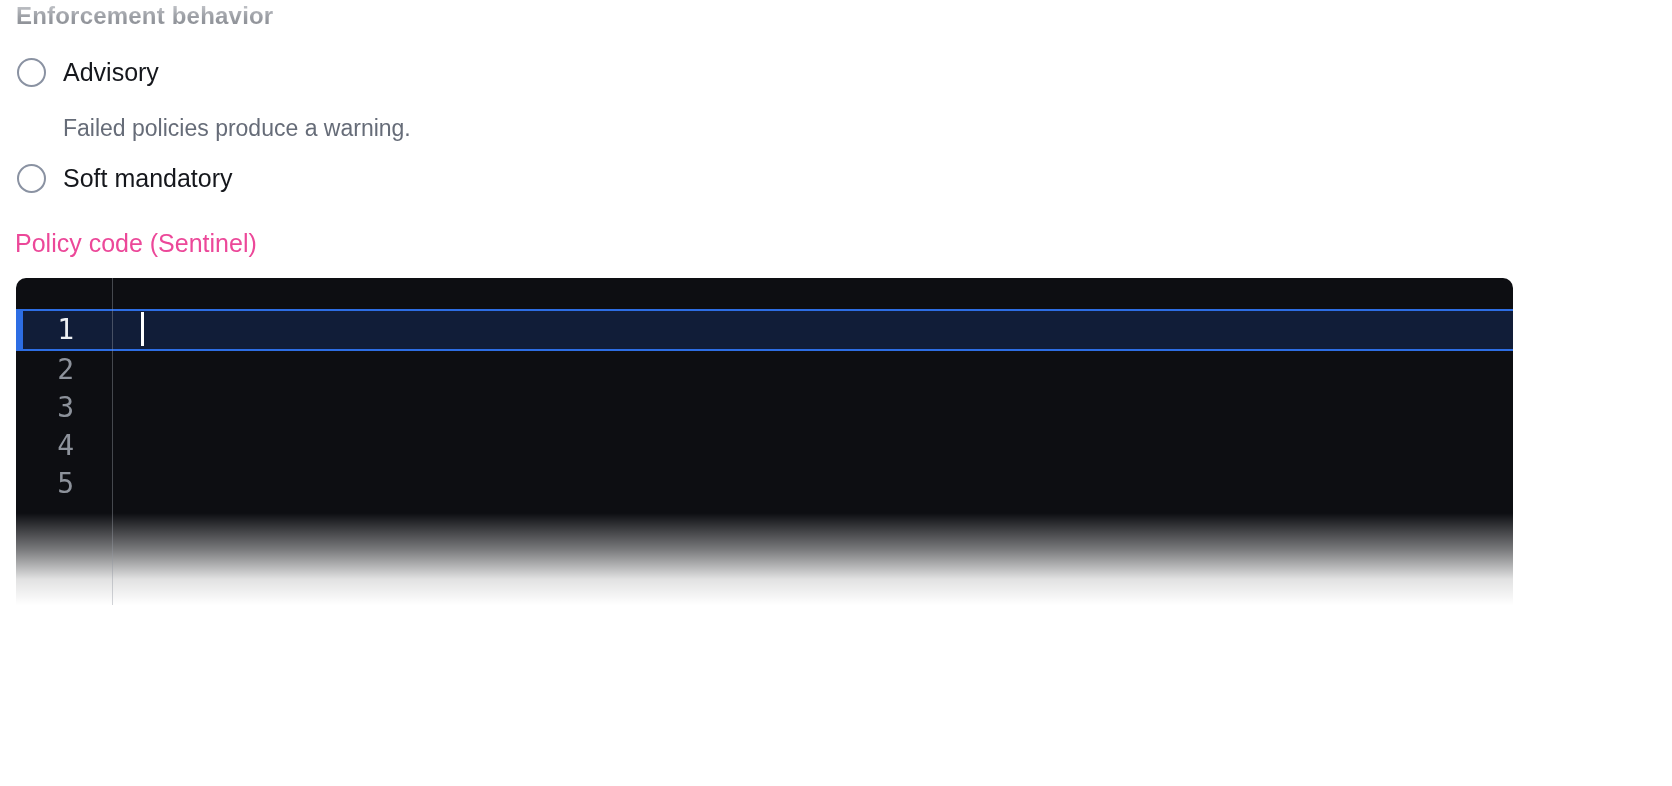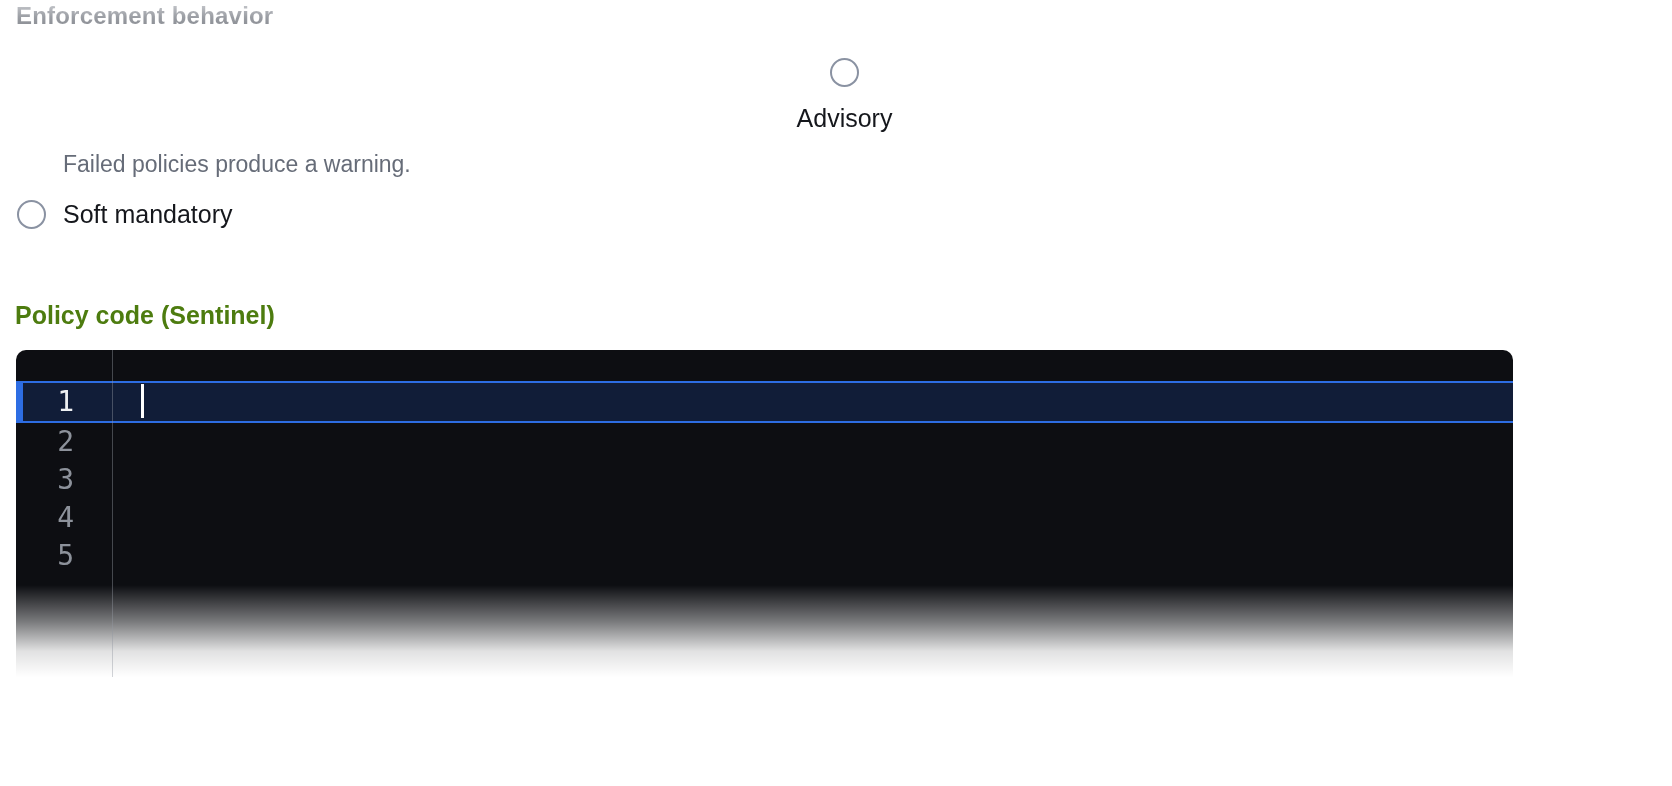--- a/index.html
+++ b/index.html
@@ -31,21 +31,21 @@
     -webkit-text-fill-color: transparent;
     color: #97999e;
   }
   .radio-row {
     display: flex;
     align-items: center;
     gap: 17px;
     margin-left: 17px;
     cursor: pointer;
   }
-  .radio-row.first { margin-top: 28px; flex-direction: column; }
+  .radio-row.first { margin-top: 28px; }
   .radio-row.next { margin-top: 22px; }
   .radio {
     width: 29px; height: 29px;
     border-radius: 50%;
     border: 2px solid #8a92a2;
     background: #fff;
     position: relative;
     flex: none;
   }
   .radio-row.checked .radio {
@@ -59,31 +59,31 @@
     width: 11px; height: 11px;
     margin: -5.5px 0 0 -5.5px;
     border-radius: 50%;
     background: #fff;
   }
   .radio-label {
     font-size: 25px;
     color: #15171c;
   }
   .radio-desc {
-    margin: 18px 0 0 63px;
+    margin: 28px 0 0 63px;
     font-size: 23px;
     color: #666c78;
   }
 
   
   .code-heading {
-    margin: 72px 0 0 15px;
+    margin: 36px 0 0 15px;
     font-size: 25px;
-    font-weight: 700;
-    color: #4d7c0f;
+    font-weight: 400;
+    color: #ec4899;
   }
   .editor {
     position: relative;
     margin: 20px 0 0 16px;
     width: 1497px;
     height: 327px;
     background: var(--editor-bg);
     border-radius: 10px 10px 0 0;
     overflow: hidden;
     cursor: text;

